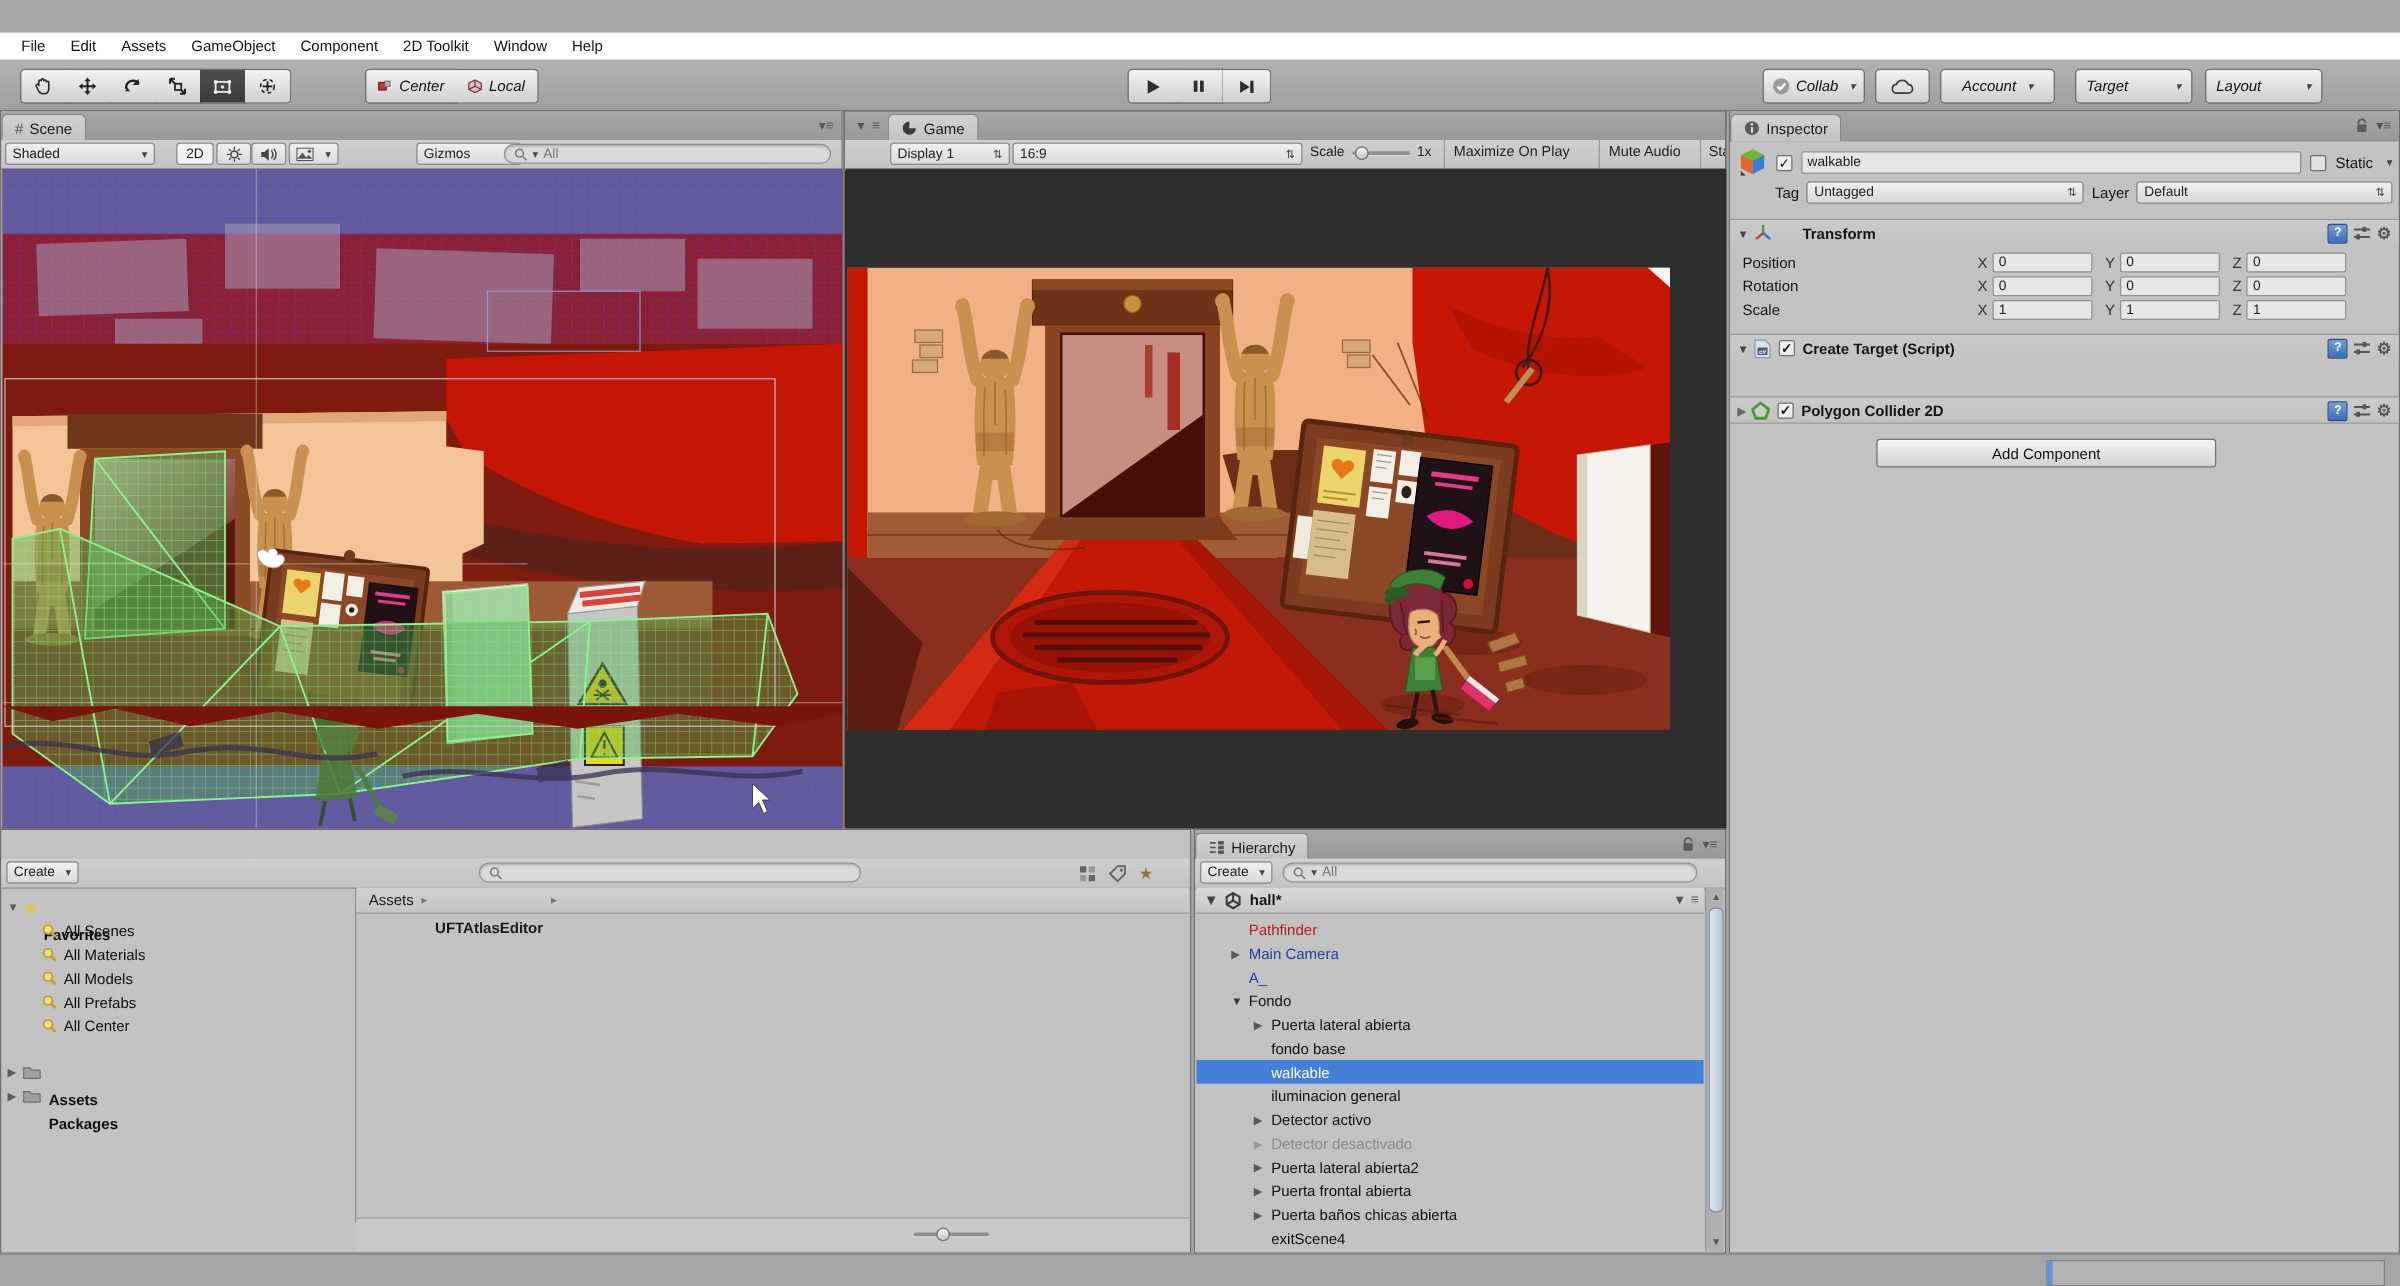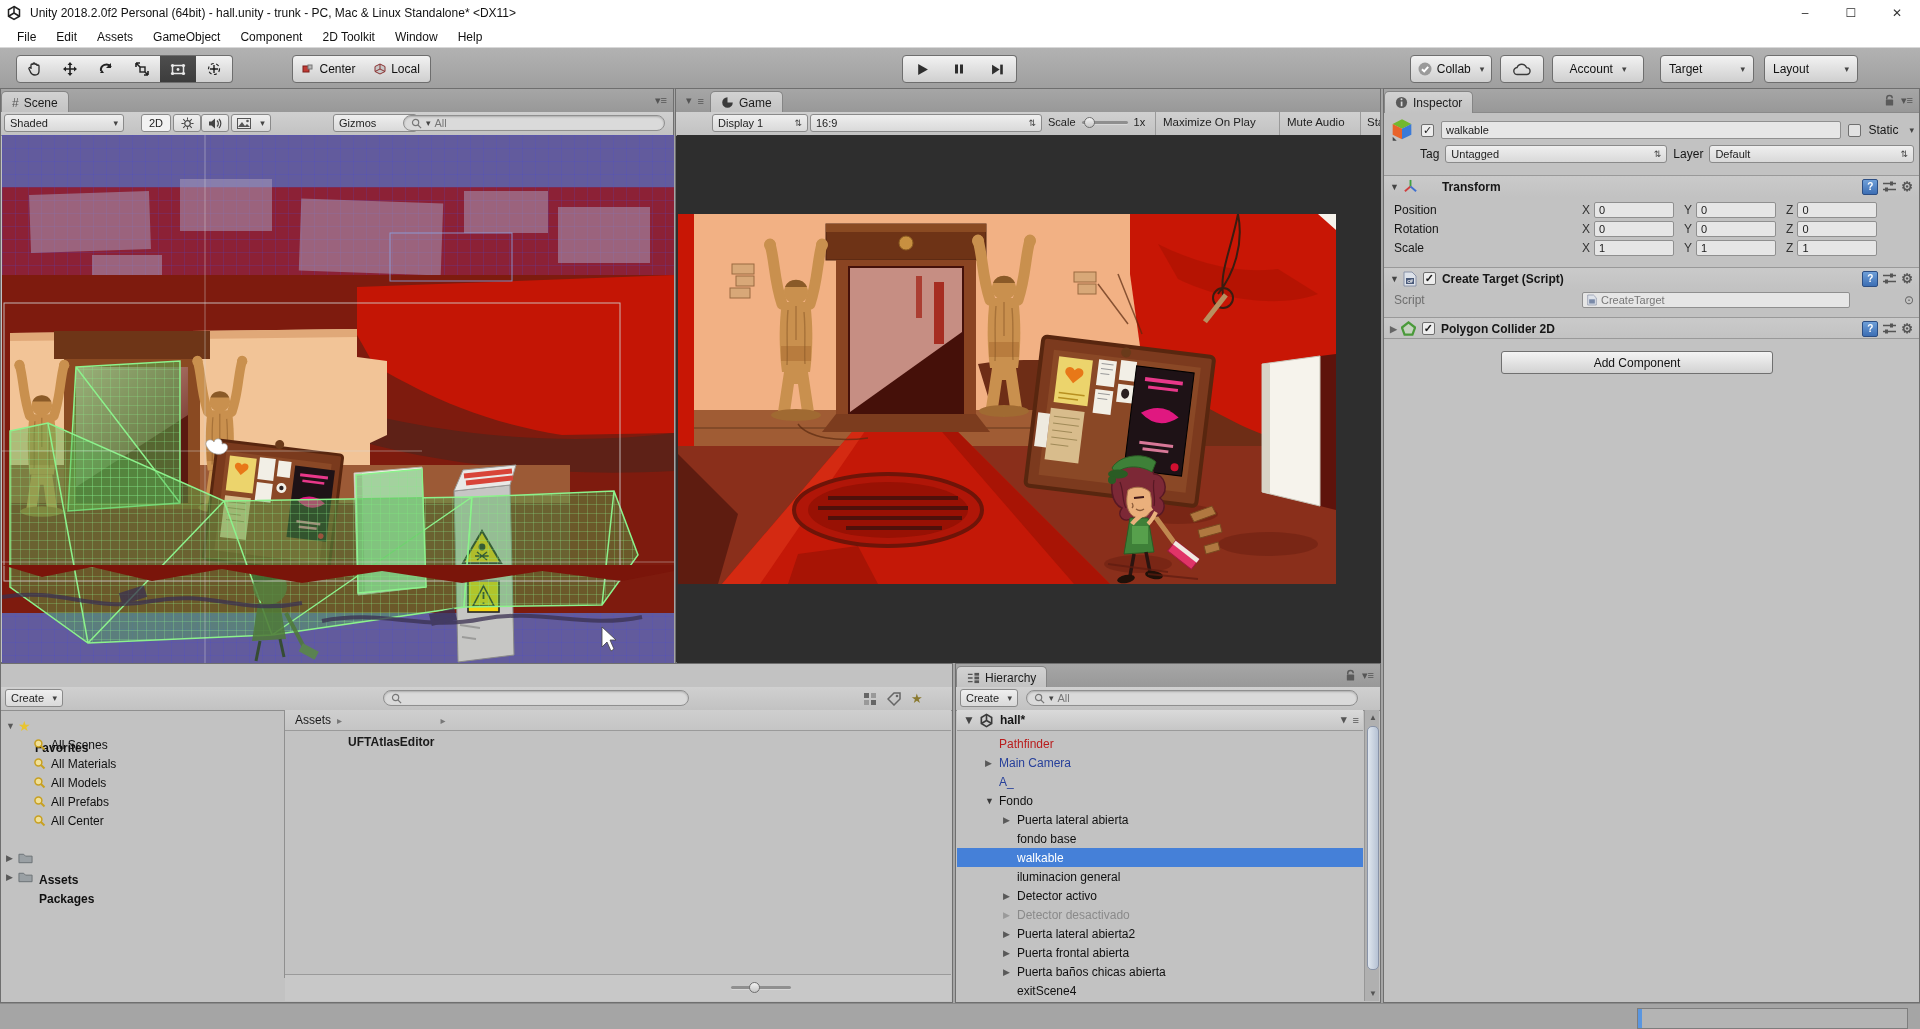--- a/index.html
+++ b/index.html
@@ -15,21 +15,21 @@
   .menubar{left:0;top:26px;width:1920px;height:22px;background:#ffffff;border-bottom:1px solid #d8d8d8;
            display:flex;align-items:center;padding-left:8px;box-sizing:border-box;gap:2px;}
   .menuitem{padding:2px 9px;color:#111;}
   
   .maintoolbar{left:0;top:48px;width:1920px;height:40px;background:linear-gradient(#b2b2b2,#9f9f9f);
                border-bottom:1px solid #7c7c7c;}
   .toolbtn{position:absolute;top:7px;height:26px;background:linear-gradient(#f2f2f2,#cfcfcf);
            border:1px solid #6e6e6e;display:flex;align-items:center;justify-content:center;}
   .toolbtn.on{background:linear-gradient(#4e4e4e,#3c3c3c);}
   .grp-l{border-radius:4px 0 0 4px;} .grp-r{border-radius:0 4px 4px 0;border-left:none;} .grp-m{border-left:none;}
-  .tlabel{font-size:12px;color:#111;display:flex;align-items:center;gap:5px;padding:0 8px;}
+  .tlabel{font-size:12px;color:#111;display:flex;align-items:center;gap:5px;padding:0 8px;font-style:italic;}
   .ddarrow{font-size:9px;color:#444;margin-left:4px;}
   
   .panel{position:absolute;background:#c2c2c2;border:1px solid #6f6f6f;box-sizing:border-box;}
   .tabbar{position:absolute;left:0;top:0;right:0;height:23px;background:linear-gradient(#a6a6a6,#989898);
           border-bottom:1px solid #8a8a8a;}
   .tab{position:absolute;top:2px;height:21px;background:linear-gradient(#d2d2d2,#c2c2c2);
        border:1px solid #858585;border-bottom:none;border-radius:5px 5px 0 0;
        display:flex;align-items:center;gap:5px;padding:0 10px;font-size:12px;color:#1c1c1c;}
   .tab.plain{background:none;border:none;color:#2a2a2a;}
   .ptoolbar{position:absolute;left:0;top:23px;right:0;height:23px;background:linear-gradient(#d0d0d0,#c2c2c2);
@@ -78,32 +78,20 @@
   .slider-track{position:absolute;height:3px;background:#8f8f8f;border-radius:2px;box-shadow:0 1px 0 #d8d8d8;}
   .slider-thumb{position:absolute;width:11px;height:11px;border-radius:50%;
                 background:linear-gradient(#f2f2f2,#c6c6c6);border:1px solid #6f6f6f;box-sizing:border-box;}
   svg{display:block;}
 </style>
 </head>
 <body>
 
 <div class="app">
 
-  <div class="abs titlebar">
-    <svg width="16" height="16" viewBox="0 0 32 32" style="margin-left:6px">
-      <path d="M16 3 L27 9.5 V22.5 L16 29 L5 22.5 V9.5 Z" fill="none" stroke="#222" stroke-width="3"></path>
-      <path d="M16 4 V16 M16 16 L6 22 M16 16 L26 22" stroke="#222" stroke-width="3" fill="none"></path>
-    </svg>
-    <span class="title-text">Unity 2018.2.0f2 Personal (64bit) - hall.unity - trunk - PC, Mac &amp; Linux Standalone* &lt;DX11&gt;</span>
-    <div class="wincontrols">
-      <div class="winbtn">–</div>
-      <div class="winbtn">☐</div>
-      <div class="winbtn">✕</div>
-    </div>
-  </div>
 
   <div class="abs menubar">
     <span class="menuitem">File</span>
     <span class="menuitem">Edit</span>
     <span class="menuitem">Assets</span>
     <span class="menuitem">GameObject</span>
     <span class="menuitem">Component</span>
     <span class="menuitem">2D Toolkit</span>
     <span class="menuitem">Window</span>
     <span class="menuitem">Help</span>
@@ -686,31 +674,20 @@
       <span class="gearset">
         <span class="helpico">?</span>
         <svg width="13" height="11" viewBox="0 0 13 11">
           <path d="M0 2.5 H13 M0 8.5 H13" stroke="#555" stroke-width="1.6"></path>
             <rect x="7" y="0.5" width="3" height="4" fill="#555"></rect>
             <rect x="2" y="6.5" width="3" height="4" fill="#555"></rect>
         </svg>
         <span style="color:#555;font-size:13px">⚙</span>
       </span>
     </div>
-    <div class="insp-row" style="left:10px;top:203px;width:520px">
-      <span style="width:188px;color:#6e6e6e">Script</span>
-      <span class="tfield" style="width:268px;color:#777;gap:4px">
-        <svg width="10" height="12" viewBox="0 0 14 16">
-          <path d="M1 1 H9 L13 5 V15 H1 Z" fill="#dde2ea" stroke="#8a93a8"></path>
-            <rect x="3" y="7" width="8" height="6" fill="#7a8aa8"></rect>
-        </svg>
-        <span>CreateTarget</span>
-      </span>
-      <span style="margin-left:auto;color:#666">⊙</span>
-    </div>
 
     <div class="comp-head" style="top:228px">
       <span class="arr" style="margin:0 4px 0 6px;font-size:9px;color:#666">▶</span>
       <svg width="15" height="15" viewBox="0 0 16 16">
         <path d="M8 1.5 L15 7 L12.2 14.5 H3.8 L1 7 Z" fill="#c6d2c0" stroke="#4a9a3a" stroke-width="2.4"></path>
       </svg>
       <span class="cbox" style="width:13px;height:13px;margin-left:6px">
           <span>✓</span>
         </span>
       <span style="margin-left:6px">Polygon Collider 2D</span>

